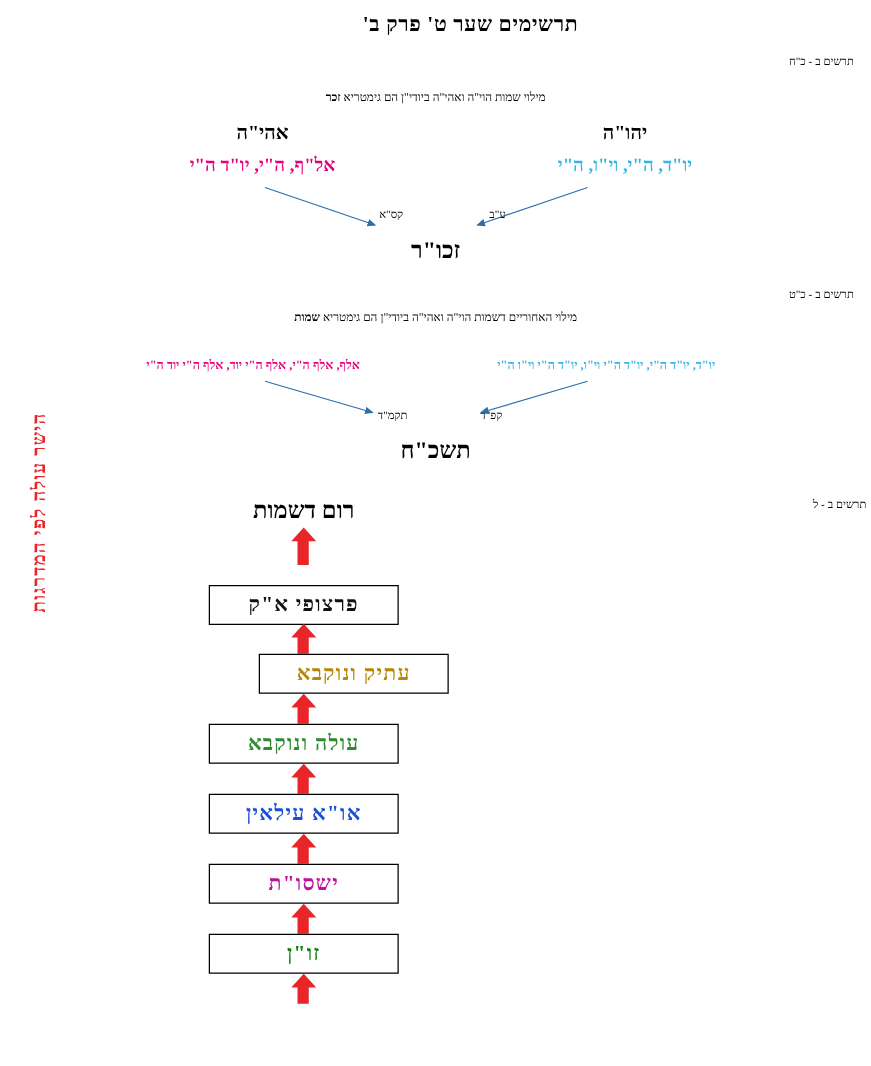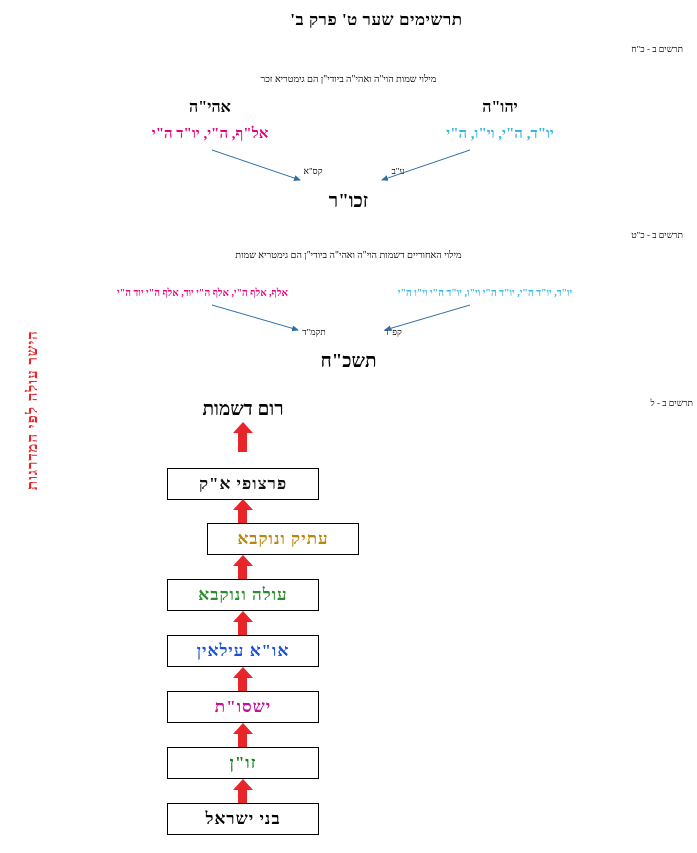--- a/index.html
+++ b/index.html
@@ -42,21 +42,21 @@
     text-align: right;
     white-space: nowrap;
   }
 
   
   .caption {
     font-size: 9.5px;
     text-align: center;
     white-space: nowrap;
   }
-  .caption b { font-weight: normal; }
+  .caption b { font-weight: bold; }
 
   
   .name-black {
     font-size: 16px;
     font-weight: bold;
     color: #000;
     text-align: center;
     white-space: nowrap;
   }
   .name-blue {
@@ -267,17 +267,14 @@
   <div class="arrow-stem" style="left:238px; top:732px; height:20px;"></div>
   <div class="arrow-head" style="left:233px; top:723px;"></div>
 
   <div class="ladder-box grad-f" style="top:747px; left:167px;">
     <span>זו"ן</span>
   </div>
 
   <div class="arrow-stem" style="left:238px; top:788px; height:15px;"></div>
   <div class="arrow-head" style="left:233px; top:779px;"></div>
 
-  <div class="ladder-box grad-g" style="top:803px; left:167px;">
-    <span>בני ישראל</span>
-  </div>
 
 </div>
 
 </body></html>

